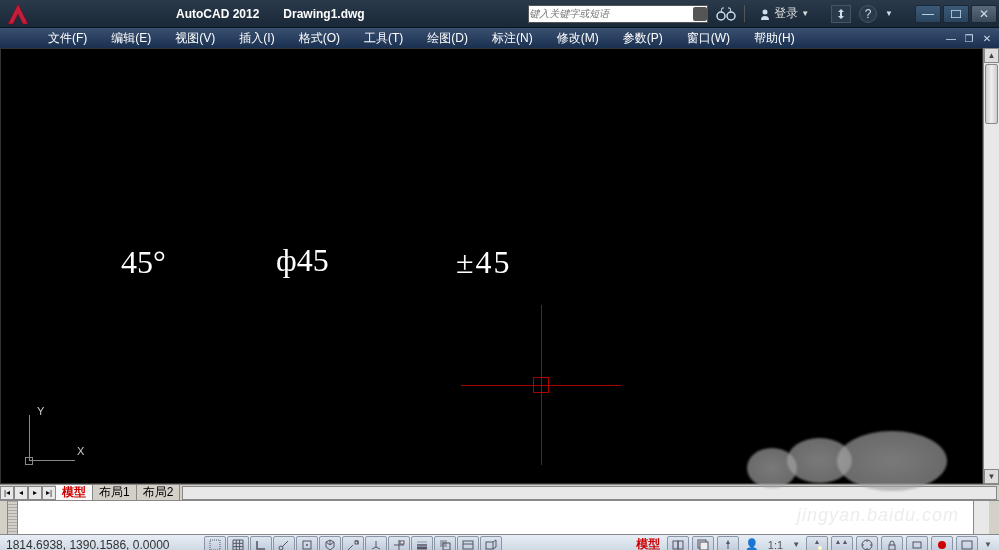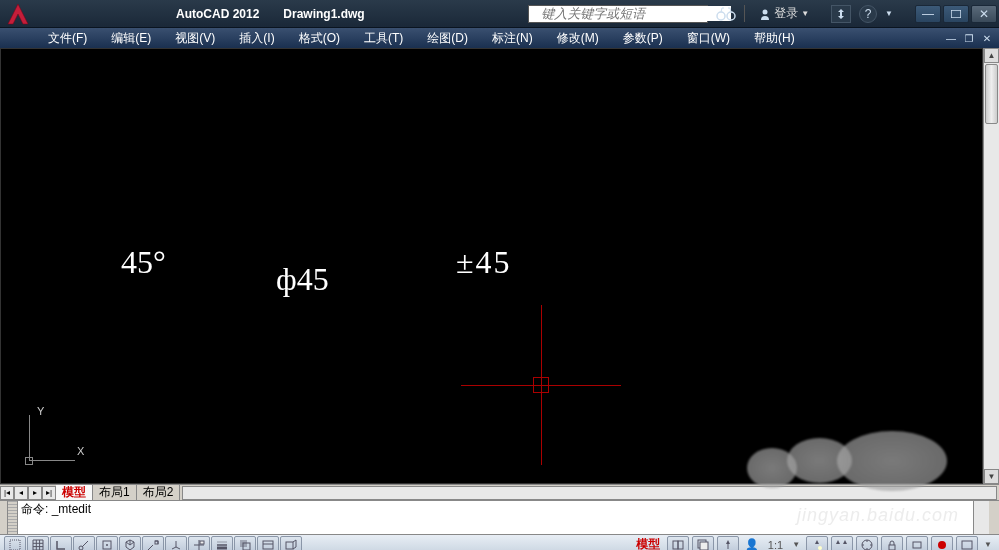--- a/index.html
+++ b/index.html
@@ -3,21 +3,21 @@
 <meta charset="utf-8">
 <style>
 *{margin:0;padding:0;box-sizing:border-box;font-family:"Microsoft YaHei",Arial,sans-serif;font-size:12px;user-select:none}
 body{width:999px;height:550px;overflow:hidden;background:#000}
 .titlebar{height:28px;background:linear-gradient(#2a3a4a,#1a2838);display:flex;align-items:center;color:#ddd;border-bottom:1px solid #0a1420}
 .logo{width:28px;height:28px;margin:0 4px;position:relative;z-index:2}
 .logo-svg{width:28px;height:28px}
 .titletext{margin-left:140px;color:#fff;font-weight:bold}
 .docname{margin-left:24px;color:#fff;font-weight:bold}
 .searchbox{margin-left:auto;width:180px;height:18px;background:#fff;border:1px solid #555;display:flex;align-items:center}
-.searchbox input{flex:1;border:none;outline:none;font-size:13px;padding:0 12px;color:#888;font-style:italic}
+.searchbox input{flex:1;border:none;outline:none;font-size:10px;padding:0 0;color:#888;font-style:italic}
 .search-icon{width:14px;height:14px;background:#555;border-radius:2px}
 .title-right{display:flex;align-items:center;gap:8px;margin-left:8px}
 .binoc{width:20px;height:14px;display:inline-block}
 .login{color:#ddd;border-left:1px solid #555;padding:0 14px;display:flex;align-items:center;gap:3px}
 .person{width:12px;height:12px;display:inline-block}
 .title-btn{width:20px;height:18px;display:flex;align-items:center;justify-content:center;border:1px solid #456;background:#2a3a4a;color:#cde}
 .wincontrols{display:flex;margin-left:20px;margin-right:2px}
 .winbtn{width:26px;height:18px;display:flex;align-items:center;justify-content:center;color:#cde;background:linear-gradient(#3c5a78,#2a4560);border:1px solid #1a2838;border-radius:2px;margin-left:2px}
 .winbtn.close{background:linear-gradient(#5a6a7a,#3a4a5a)}
 .menubar{height:20px;background:linear-gradient(#3a5070,#1a3050);display:flex;align-items:center;padding-left:36px;color:#fff;font-size:12px}
@@ -126,21 +126,21 @@
   <div class="menubar-right">
     <div class="mbtn">—</div>
     <div class="mbtn">❐</div>
     <div class="mbtn">✕</div>
   </div>
 </div>
 
 <div class="canvas">
   <div class="drawing">
     <div class="text-ann" style="left:120px;top:195px">45°</div>
-    <div class="text-ann" style="left:275px;top:212px">ф45</div>
+    <div class="text-ann" style="left:275px;top:193px">ф45</div>
     <div class="text-ann" style="left:455px;top:195px;letter-spacing:2px">±45</div>
     <div class="crosshair" style="left:540px;top:336px">
       <div class="ch-h"></div>
       <div class="ch-v"></div>
       <div class="ch-box"></div>
     </div>
     <div class="ucs">
       <div class="ucs-line" style="left:16px;bottom:10px;width:46px;height:1px"></div>
       <div class="ucs-line" style="left:16px;bottom:10px;width:1px;height:46px"></div>
       <div class="ucs-box"></div>
@@ -168,28 +168,28 @@
   <div class="tab active">模型</div>
   <div class="tab">布局1</div>
   <div class="tab">布局2</div>
   <div class="tab-scroll"></div>
 </div>
 
 <div class="cmdarea" style="position:relative">
   <div class="cmd-handle"></div>
   <div class="cmd-grip"></div>
   <div class="cmdlines">
-    <div>命令: _mtedit</div>
   </div>
   <div class="cmd-scroll"></div>
   <div class="cmd-marker"></div>
   <div class="cmd-wm">jingyan.baidu.com</div>
 </div>
 
 <div class="statusbar">
+  <div class="coords">1814.6938, 1390.1586, 0.0000</div>
   <div class="sb-btns">
     <div class="sb-btn">
         <svg viewBox="0 0 14 14">
           <rect x="2" y="2" width="10" height="10" fill="none" stroke="#556" stroke-dasharray="1,1"></rect>
         </svg>
       </div>
     <div class="sb-btn">
         <svg viewBox="0 0 14 14">
           <path d="M2 2h10v10h-10z M2 5.3h10 M2 8.6h10 M5.3 2v10 M8.6 2v10" stroke="#556" fill="none"></path>
         </svg>

